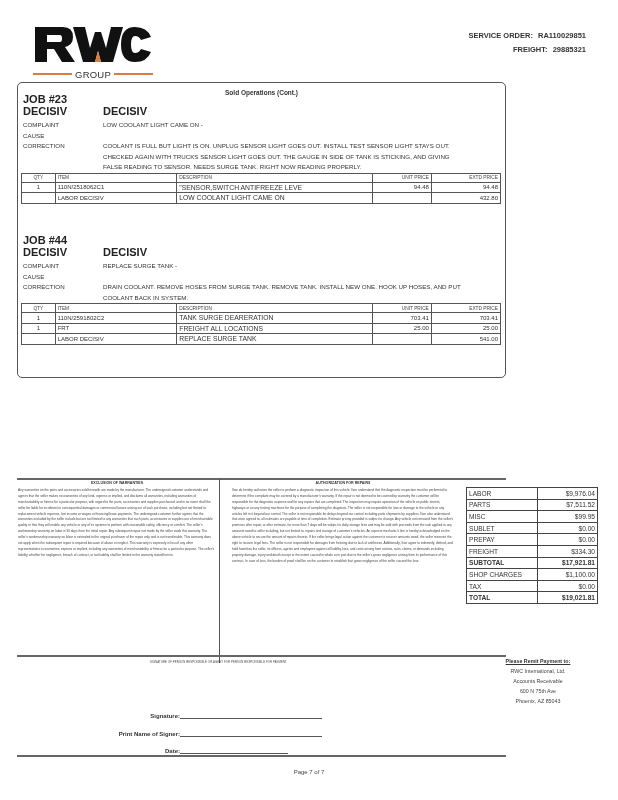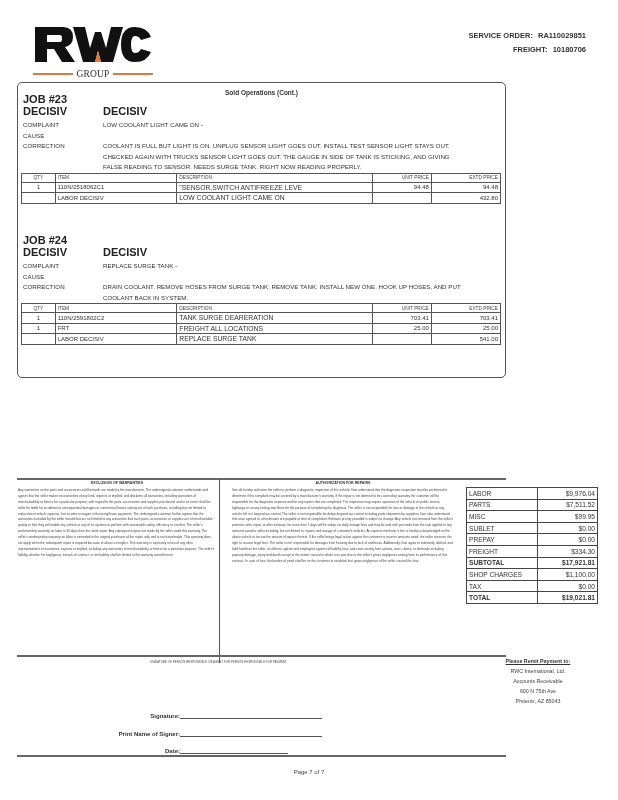--- a/index.html
+++ b/index.html
@@ -2,21 +2,21 @@
 <html><head>
   <meta charset="utf-8">
   <style>
     * { box-sizing: border-box; margin: 0; padding: 0; }
     html, body { width: 618px; height: 800px; background: #fff; overflow: hidden; }
     body { position: relative; font-family: "Liberation Sans", sans-serif; color: #222; }
 
     
     .logo { position: absolute; left: 33px; top: 24px; width: 120px; height: 54px; }
     .logo-rwc { position: absolute; left: 0; top: 0; width: 120px; height: 40px; }
-    .logo-group-row { position: absolute; left: 0; top: 44px; width: 120px; height: 12px; display: flex; align-items: center; font-family: Liberation Serif, serif; }
+    .logo-group-row { position: absolute; left: 0; top: 44px; width: 120px; height: 12px; display: flex; align-items: center; }
     .logo-line { flex: 1; height: 1.5px; background: #e07a3c; }
     .logo-group { font-size: 9.5px; color: #333; padding: 0 3px; letter-spacing: 0.2px; }
 
     .hdr-right { position: absolute; right: 32px; top: 29px; text-align: right; font-size: 7.5px; font-weight: bold; color: #333; line-height: 14px; }
     .hdr-right .lbl { margin-right: 3px; margin-left: 6px; }
 
     
     .main-box { position: absolute; left: 17px; top: 82px; width: 489px; height: 296px; border: 1.5px solid #555; border-radius: 5px; }
     .sold-title { position: absolute; left: 0; right: 0; top: 6px; text-align: center; font-size: 6.5px; font-weight: bold; color: #333; }
 
@@ -79,21 +79,21 @@
   </div>
 </div>
 
 <div class="hdr-right">
   <div>
     <span class="lbl">SERVICE ORDER:</span>
     <span>RA110029851</span>
   </div>
   <div>
     <span class="lbl">FREIGHT:</span>
-    <span>10180706</span>
+    <span>29885321</span>
   </div>
 </div>
 
 <div class="main-box">
   <div class="sold-title">Sold Operations (Cont.)</div>
 
   <div class="job" style="top:20px;">
     <div class="job-head">
       <span class="num">JOB #23  DECISIV</span>
       <span class="name">DECISIV</span>
@@ -135,21 +135,21 @@
           <td class="c-desc">LOW COOLANT LIGHT CAME ON</td>
           <td class="c-unit"></td>
           <td class="c-ext">432.80</td>
         </tr>
       </tbody>
     </table>
   </div>
 
   <div class="job" style="top:161px;">
     <div class="job-head">
-      <span class="num">JOB #24  DECISIV</span>
+      <span class="num">JOB #44  DECISIV</span>
       <span class="name">DECISIV</span>
     </div>
     <div style="height:3px"></div>
     <div class="kv">
       <span class="k">COMPLAINT</span>
       <span class="v">REPLACE SURGE TANK -</span>
     </div>
     <div class="kv">
       <span class="k">CAUSE</span>
       <span class="v"></span>

